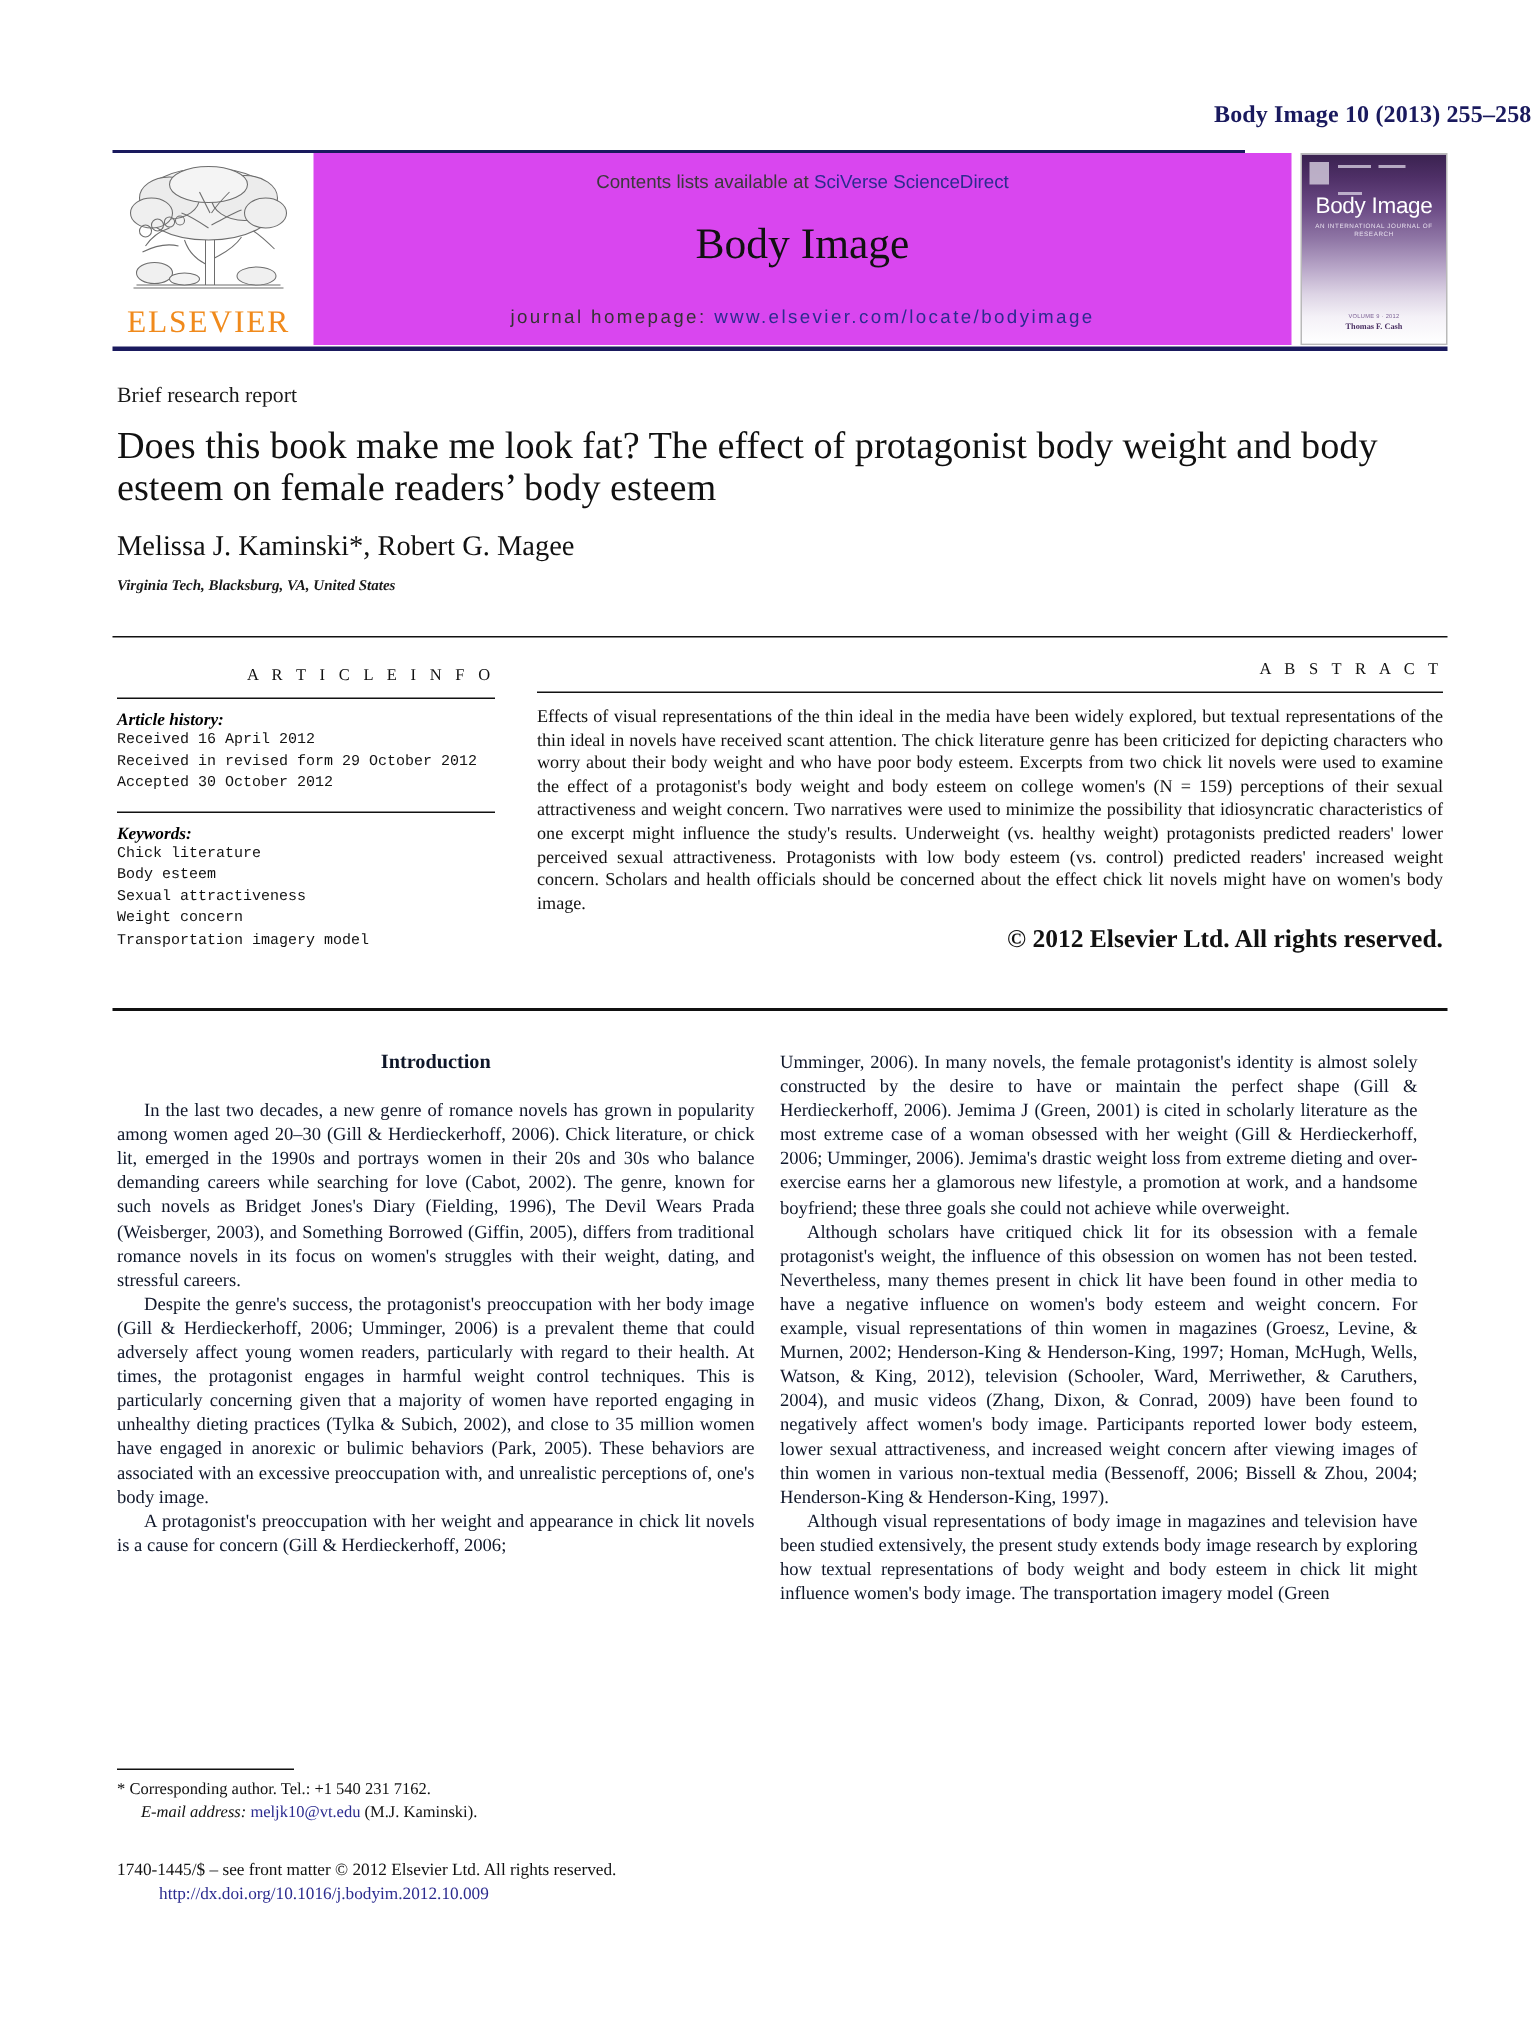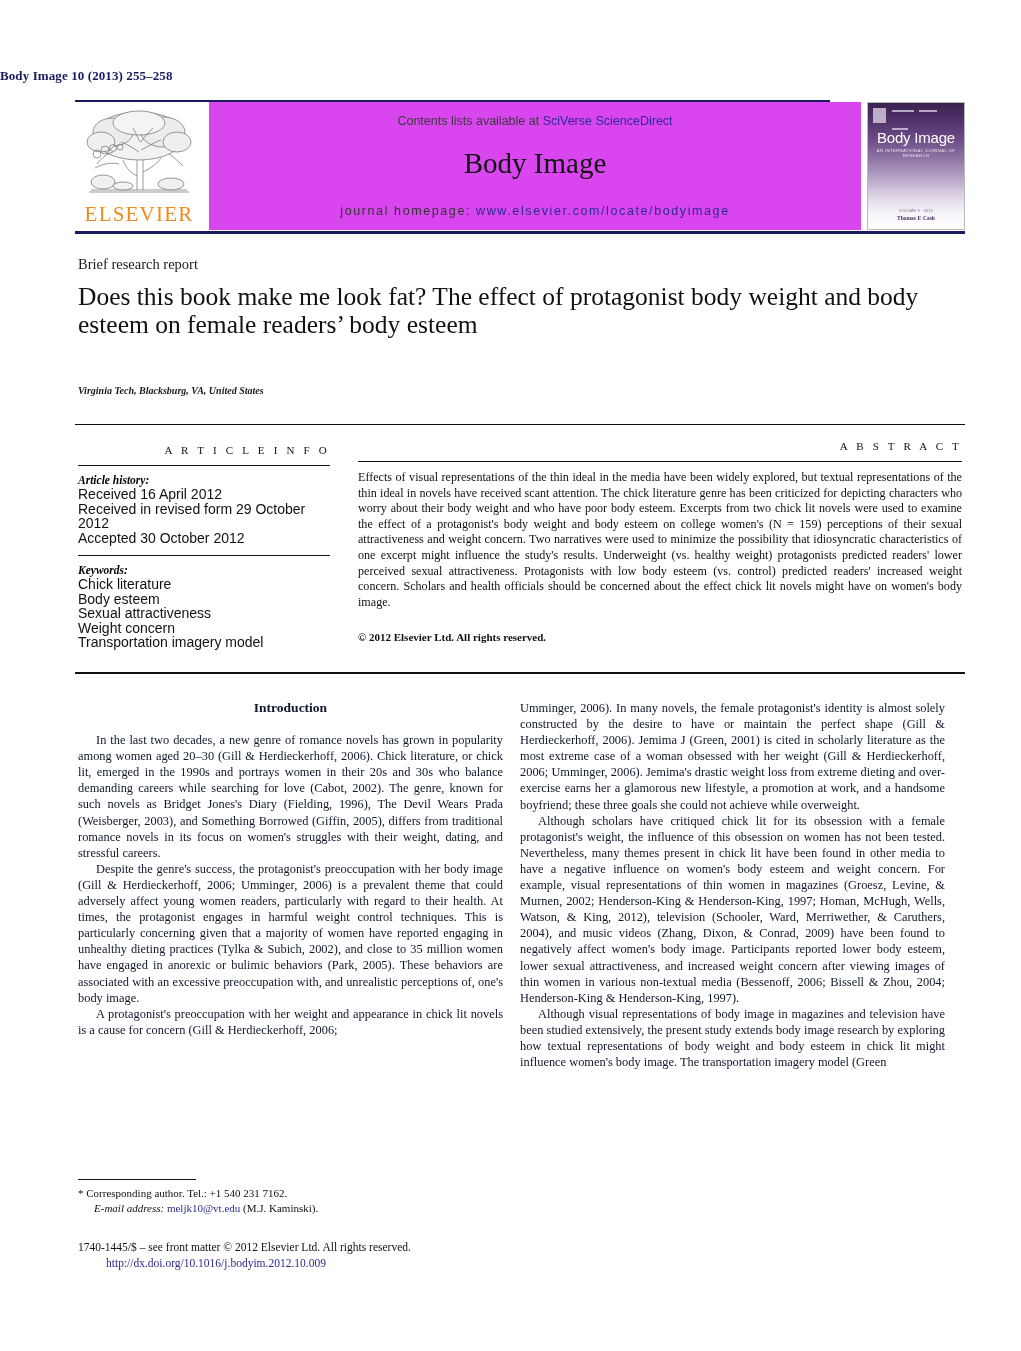--- a/index.html
+++ b/index.html
@@ -21,24 +21,24 @@
     height: 1351px;
     box-sizing: border-box;
   }
 
   
   .running-head {
     position: absolute;
     top: 68px;
     left: 0;
     width: 1021px;
-    text-align: left;
+    text-align: right;
     font-family: "Liberation Serif", serif;
     font-weight: bold;
-    font-size: 13px;
+    font-size: 16px;
     color: #1a1a5e;
     letter-spacing: 0.1px;
   }
 
   
   .masthead {
     position: absolute;
     top: 100px;
     left: 75px;
     width: 890px;
@@ -315,42 +315,42 @@
     margin-top: 10px;
   }
   .info-label {
     font-family: "Liberation Serif", serif;
     font-style: italic;
     font-weight: bold;
     font-size: 11.5px;
     margin: 0 0 1px 0;
   }
   .info-line {
-    font-family: Liberation Sans, sans-serif;
-    font-size: 14px;
+    font-family: Liberation Mono, monospace;
+    font-size: 10px;
     line-height: 14.5px;
     color: #111;
   }
   .kw-block {
     margin-top: 0;
   }
   .abstract-body {
     font-family: "Liberation Serif", serif;
     font-size: 12.1px;
     line-height: 15.6px;
     text-align: justify;
     color: #111;
     margin: 0;
   }
   .copyright {
-    margin-top: 21px;
-    text-align: left;
+    margin-top: 6px;
+    text-align: right;
     font-family: "Liberation Serif", serif;
     font-weight: bold;
-    font-size: 11px;
+    font-size: 17px;
     color: #111;
   }
 
   .info-rule-bottom {
     position: absolute;
     top: 672px;
     left: 75px;
     width: 890px;
     height: 2px;
     background: #111111;
@@ -484,20 +484,21 @@
         <div class="cover-foot1">VOLUME 9 · 2012</div>
         <div class="cover-foot2">Thomas F. Cash</div>
       </div>
 
     </div>
   </div>
   <div class="masthead-rule-bottom"></div>
 
   <div class="doctype">Brief research report</div>
   <h1 class="article-title">Does this book make me look fat? The effect of protagonist body weight and body esteem on female readers’ body esteem</h1>
+  <div class="authors">Melissa J. Kaminski*, Robert G. Magee</div>
   <div class="affiliation">Virginia Tech, Blacksburg, VA, United States</div>
 
   <div class="info-rule-top"></div>
 
   <div class="col-info">
     <div class="sec-head">A R T I C L E   I N F O</div>
     <div class="hr-thin"></div>
     <div class="info-label">Article history:</div>
     <div class="info-line">Received 16 April 2012</div>
     <div class="info-line">Received in revised form 29 October 2012</div>

